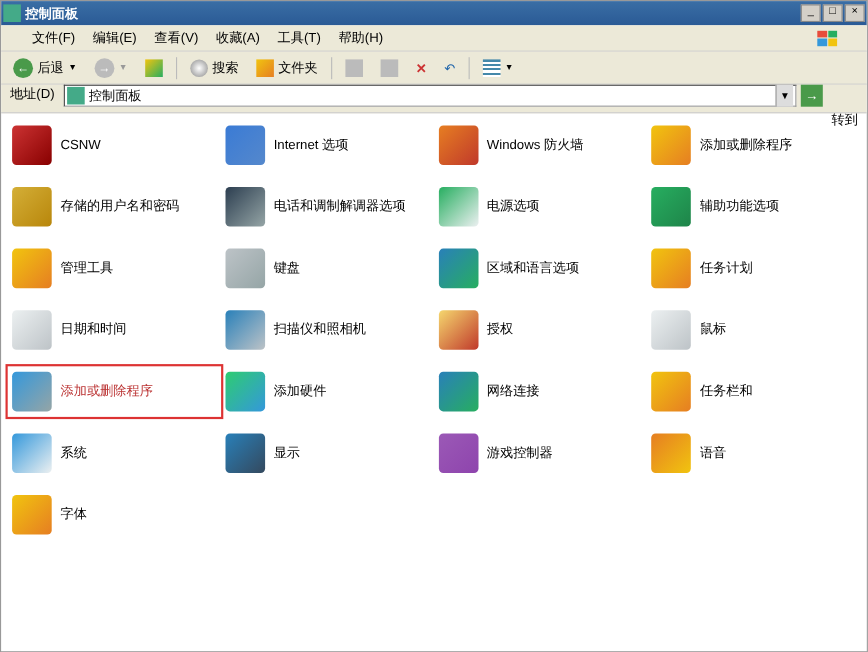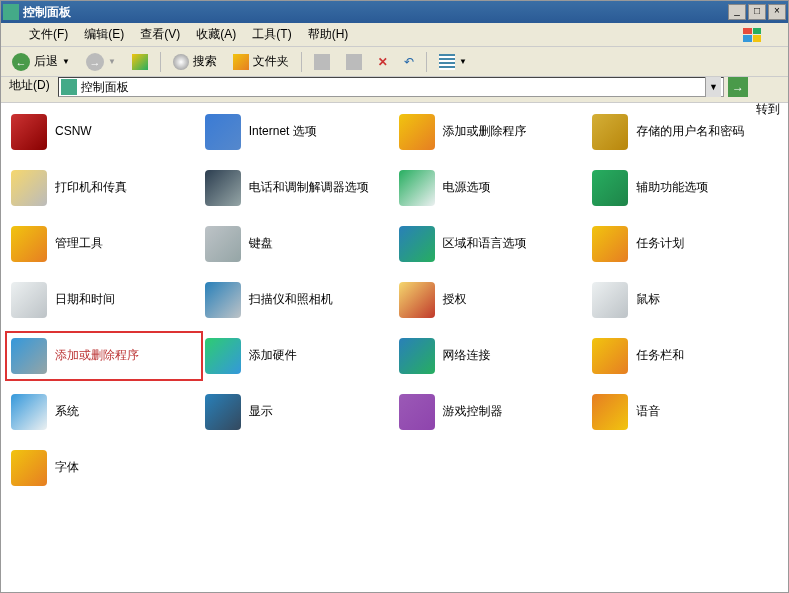--- a/index.html
+++ b/index.html
@@ -152,30 +152,30 @@
 <div class="content" id="content">
     <div class="item">
       <div class="cpicon ic-csnw"></div>
       <div class="label">CSNW</div>
     </div>
     <div class="item">
       <div class="cpicon ic-internet"></div>
       <div class="label">Internet 选项</div>
     </div>
     <div class="item">
+      <div class="cpicon ic-firewall"></div>
+      <div class="label">Windows 防火墙</div>
+    </div>
+    <div class="item">
       <div class="cpicon ic-portable"></div>
       <div class="label">添加或删除程序</div>
     </div>
     <div class="item">
       <div class="cpicon ic-credentials"></div>
       <div class="label">存储的用户名和密码</div>
-    </div>
-    <div class="item">
-      <div class="cpicon ic-printer"></div>
-      <div class="label">打印机和传真</div>
     </div>
     <div class="item">
       <div class="cpicon ic-phone"></div>
       <div class="label">电话和调制解调器选项</div>
     </div>
     <div class="item">
       <div class="cpicon ic-power"></div>
       <div class="label">电源选项</div>
     </div>
     <div class="item">

